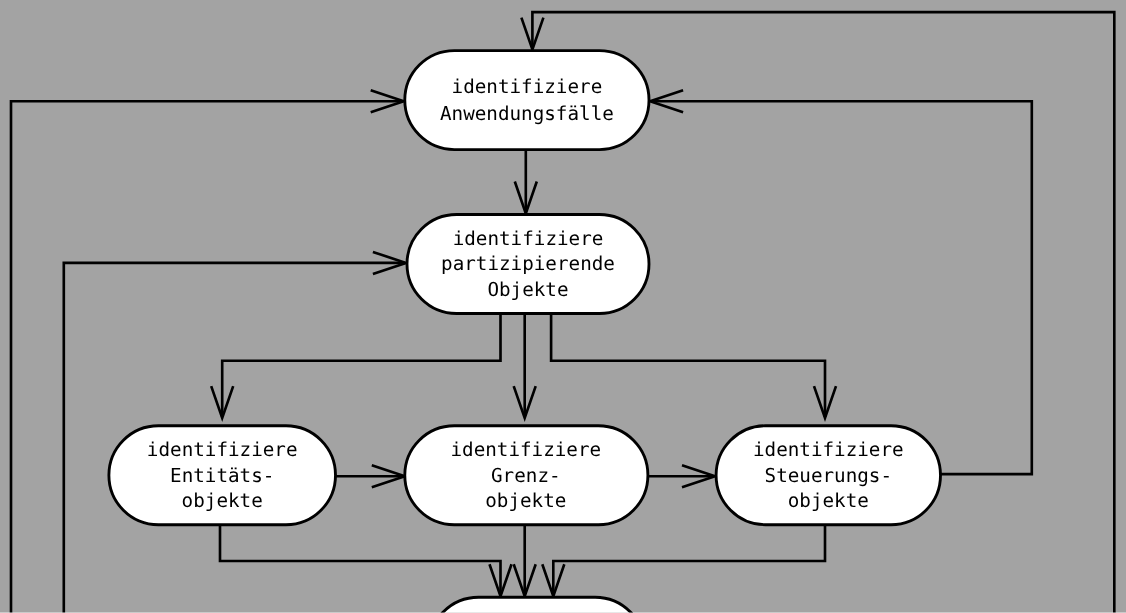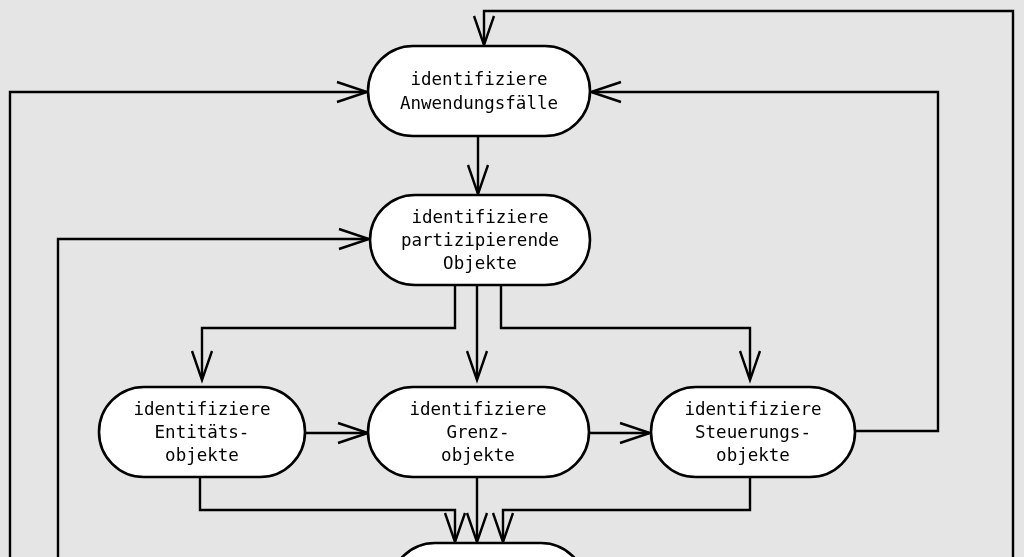--- a/index.html
+++ b/index.html
@@ -11,21 +11,21 @@
   body {
     width: 1024px;
     height: 557px;
     overflow: hidden;
     font-family: "DejaVu Sans Mono", "Liberation Mono", monospace;
   }
   #diagram-root {
     position: relative;
     width: 1024px;
     height: 557px;
-    background: #e5e5e5;
+    background: #a3a3a3;
   }
   svg#flow-canvas {
     position: absolute;
     top: 0;
     left: 0;
     width: 1024px;
     height: 557px;
     display: block;
   }
   .node-shape {

